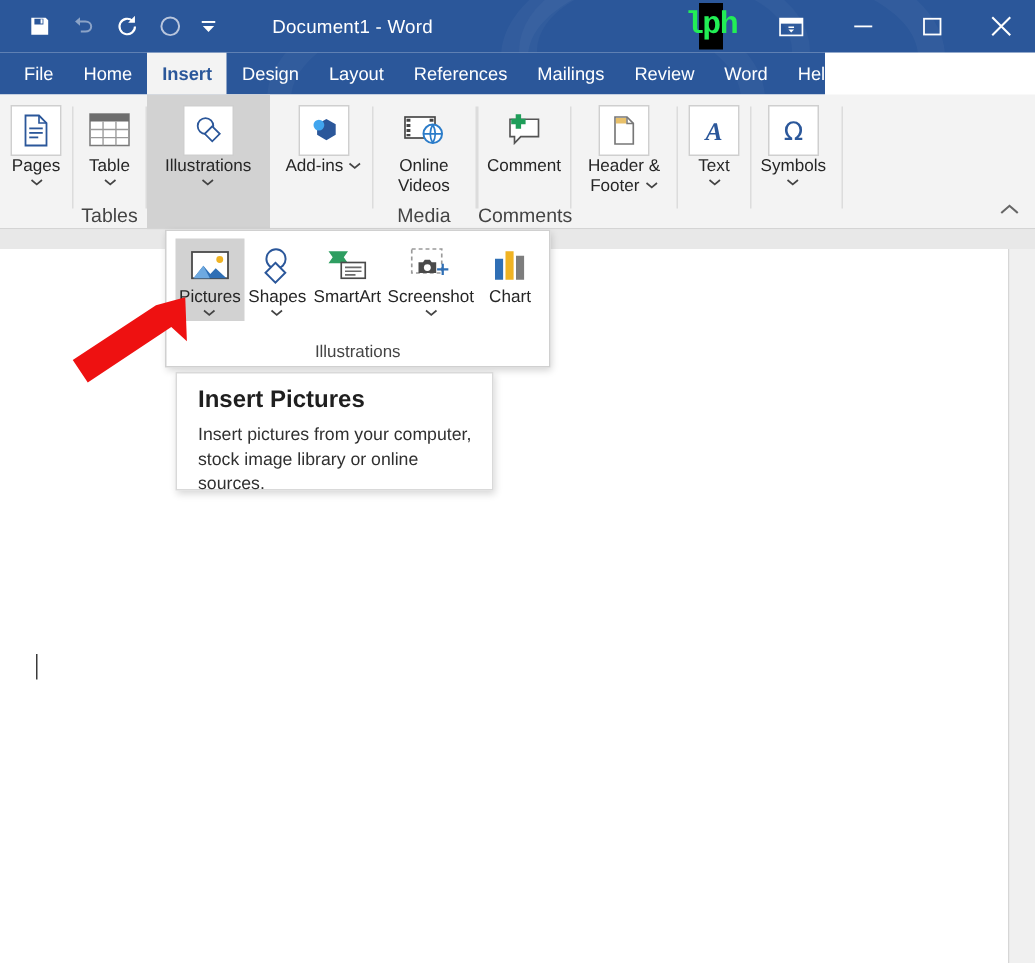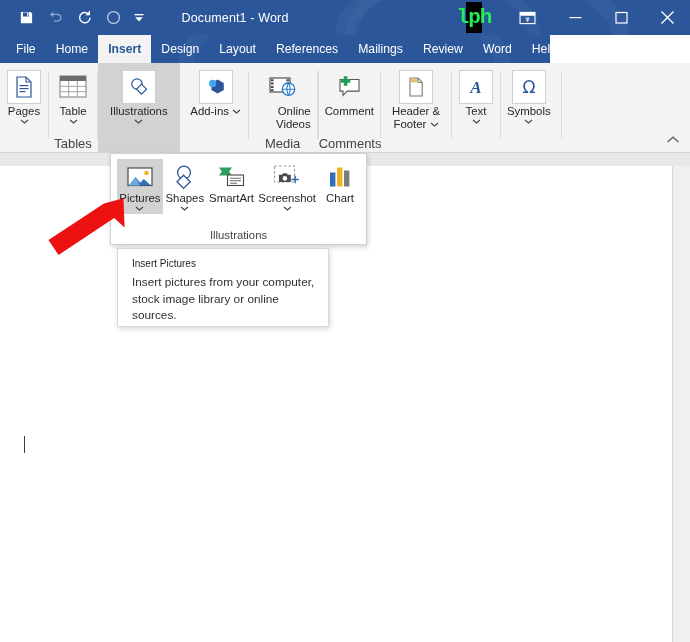--- a/index.html
+++ b/index.html
@@ -167,21 +167,21 @@
     text-align: center; font-size: 11.3px; color: #444444;
   }
 
   
   .tooltip {
     position: absolute; left: 117px; top: 248px; width: 212px; height: 79px;
     background: #ffffff; border: 1px solid #d9d9d9;
     box-shadow: 1px 2px 5px rgba(0,0,0,0.16);
     padding: 9px 12px 0 14px; z-index: 21;
   }
-  .tt-title { font-size: 10px; font-weight: normal; color: #1f1f1f; margin-bottom: 5px; }
+  .tt-title { font-size: 16px; font-weight: bold; color: #1f1f1f; margin-bottom: 5px; }
   .tt-body { font-size: 11.8px; color: #303030; line-height: 16.5px; }
 
   
   .arrow-annot { position: absolute; left: 40px; top: 196px; z-index: 30; pointer-events: none; }
 </style>
 </head>
 <body>
 
 <div class="titlebar">
 
@@ -352,21 +352,21 @@
   <div class="grp">
     <div class="big-btn">
       <div class="big-ico">
         <svg width="30" height="26" viewBox="0 0 30 26">
             <rect x="2" y="4" width="20" height="14" fill="#fff" stroke="#444" stroke-width="1.1"></rect>
             <path fill="#444" d="M3 5.2h2.6v2H3zM3 8.6h2.6v2H3zM3 12h2.6v2H3zM3 15.3h2.6v1.6H3zM18.4 5.2H21v2h-2.6zM18.4 8.6H21v2h-2.6zM18.4 12H21v2h-2.6zM18.4 15.3H21v1.6h-2.6z"></path>
             <circle cx="20.5" cy="15.2" r="6.2" fill="#fff" stroke="#2b7cc9" stroke-width="1.3"></circle>
             <path fill="none" stroke="#2b7cc9" stroke-width="1.1" d="M14.3 15.2h12.4M20.5 9a13 13 0 0 1 0 12.4M20.5 9a13 13 0 0 0 0 12.4"></path>
           </svg>
       </div>
-      <div class="big-lbl two" style="width:56px;text-align:right;">Online Videos</div>
+      <div class="big-lbl two" style="width:56px;">Online Videos</div>
     </div>
     <div class="grp-name">Media</div>
   </div>
   <div class="grp-sep"></div>
 
   <div class="grp-sep"></div>
 
   <div class="grp">
     <div class="big-btn">
       <div class="big-ico">

